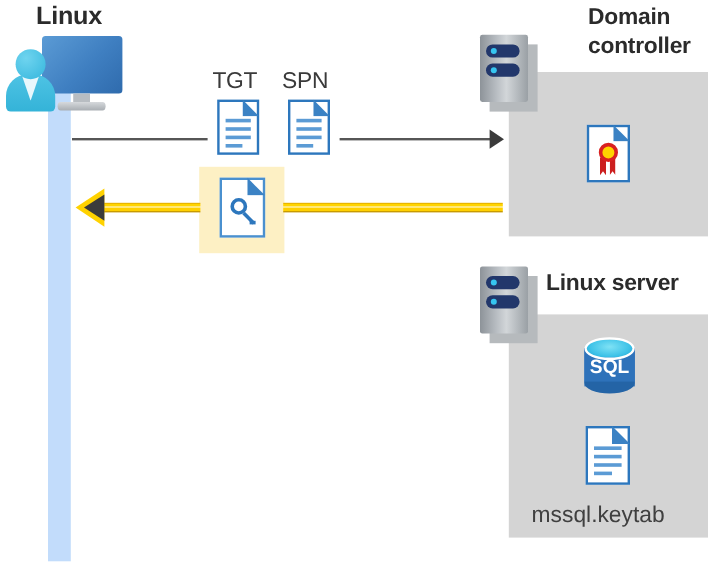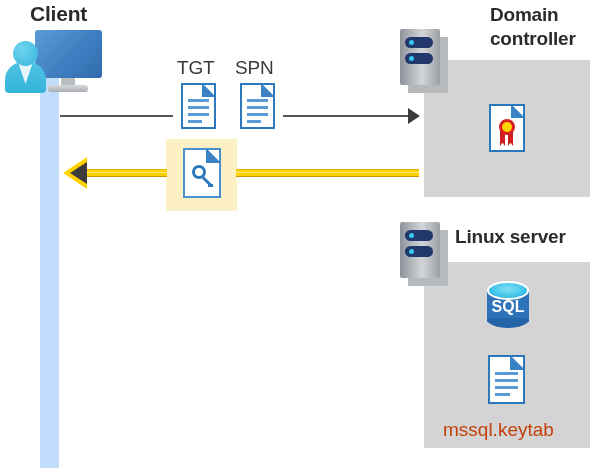--- a/index.html
+++ b/index.html
@@ -6,21 +6,21 @@
   body{width:600px;height:468px;position:relative;overflow:hidden;
        font-family:"Liberation Sans","DejaVu Sans",sans-serif;}
   .abs{position:absolute;}
   
   .title{font-weight:bold;color:#2b2b2b;letter-spacing:-0.2px;}
   .lbl-client{left:30px;top:2px;font-size:21px;}
   .lbl-dc{left:456px;top:3px;font-size:19px;line-height:24px;width:130px;margin-left:34px;}
   .lbl-linux{left:455px;top:226px;font-size:19px;text-align:right;}
   .lbl-tgt{left:177px;top:57px;font-size:19px;color:#3a3a3a;}
   .lbl-spn{left:235px;top:57px;font-size:19px;color:#3a3a3a;}
-  .lbl-keytab{left:443px;top:419px;font-size:19px;color:#c2410c;}
+  .lbl-keytab{left:443px;top:419px;font-size:19px;color:#404040;}
   
   .panel{background:#d4d4d4;}
   .panel-dc{left:424px;top:60px;width:166px;height:137px;}
   .panel-linux{left:424px;top:262px;width:166px;height:186px;}
   
   .lifeline{left:40px;top:70px;width:19px;height:398px;background:#c2dcfb;}
   
   .hl-box{left:166px;top:139px;width:71px;height:72px;background:#fdf0c4;}
   
   .gray-line{left:60px;top:115px;height:2px;background:#565656;}
@@ -81,21 +81,21 @@
   
   .key-ring{position:absolute;border:3px solid #2d77bd;border-radius:50%;
      box-sizing:border-box;}
   .key-stem{position:absolute;background:#2d77bd;}
 </style>
 </head>
 <body>
 
 <div class="abs lifeline"></div>
 
-<div class="abs title lbl-client">Client</div>
+<div class="abs title lbl-client">Linux</div>
 
 <div class="abs" style="left:0;top:0;width:110px;height:100px;">
   <div class="abs pc-screen"></div>
   <div class="abs pc-neck"></div>
   <div class="abs pc-base"></div>
   <div class="abs person-body"></div>
   <div class="abs person-vee"></div>
   <div class="abs person-head"></div>
 </div>
 

